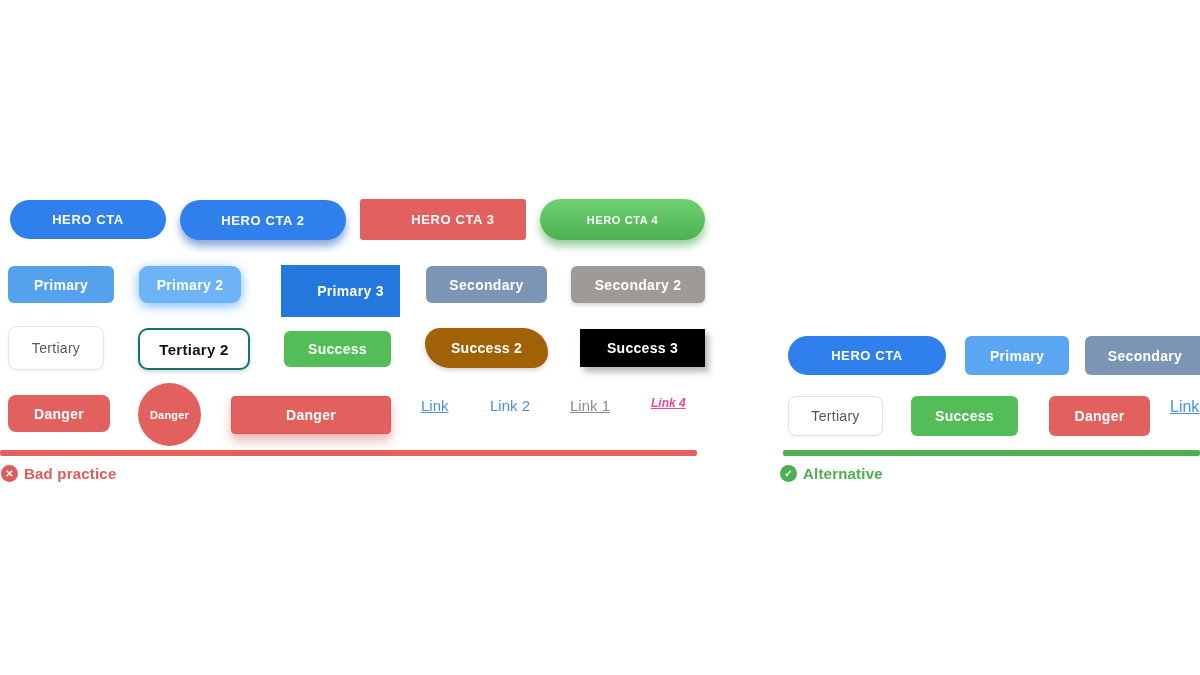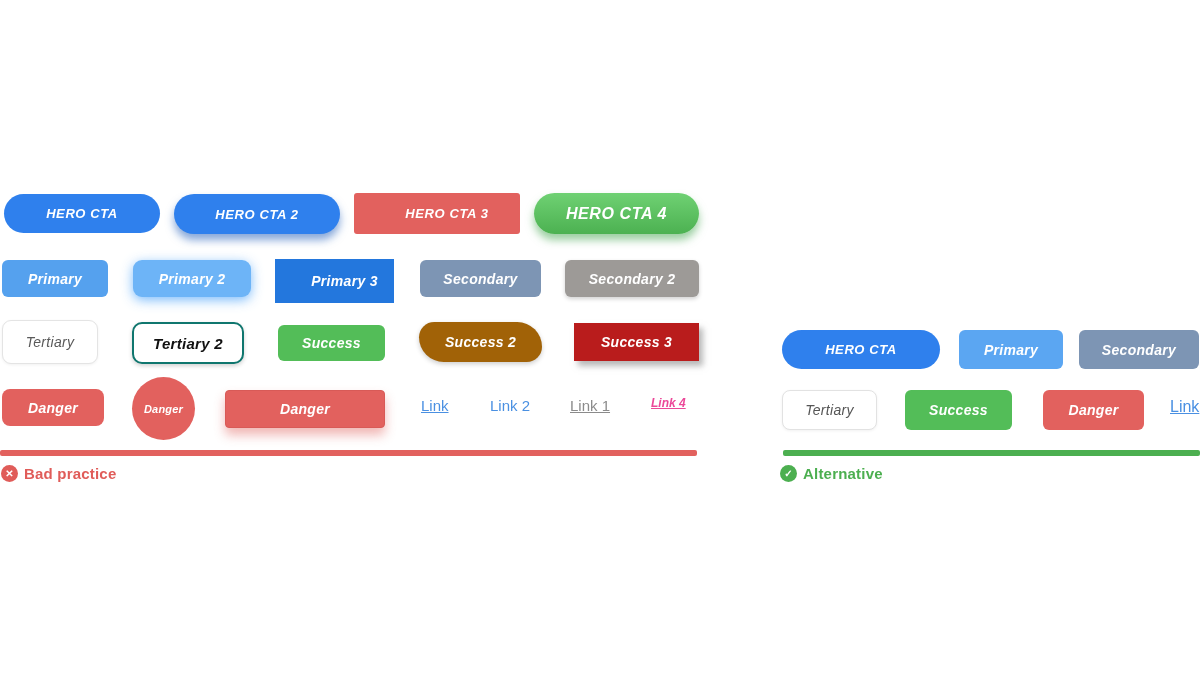--- a/index.html
+++ b/index.html
@@ -2,45 +2,45 @@
 <html><head>
 <meta charset="utf-8">
 <style>
   html,body{margin:0;padding:0;background:#ffffff;}
   .canvas{
     position:relative;width:1200px;height:675px;background:#ffffff;
     overflow:hidden;font-family:"Liberation Sans",sans-serif;
   }
   .btn{
     position:absolute;display:flex;align-items:center;justify-content:center;
-    border:none;padding:0;margin:2px;background:#ccc;color:#fff;
+    border:none;padding:0;margin:8px;background:#ccc;color:#fff;
     font-family:"Liberation Sans",sans-serif;font-weight:700;font-size:14px;
-    letter-spacing:.3px;cursor:pointer;box-sizing:border-box;white-space:nowrap;font-style:italic;
+    letter-spacing:.3px;cursor:pointer;box-sizing:border-box;white-space:nowrap;
   }
   .lnk{
     position:absolute;font-family:"Liberation Sans",sans-serif;font-size:15px;
     cursor:pointer;white-space:nowrap;
   }
   
   .hero1{left:2px;top:192px;width:156px;height:39px;border-radius:20px;background:#2f80ed;font-size:13px;letter-spacing:.6px;}
   .hero2{left:172px;top:192px;width:166px;height:40px;border-radius:21px;background:#2f80ed;font-size:13px;letter-spacing:.6px;box-shadow:0 6px 9px rgba(35,95,185,.55);}
   .hero3{left:352px;top:191px;width:166px;height:41px;border-radius:3px;background:#e2615e;font-size:13px;letter-spacing:.6px;padding-left:20px;}
-  .hero4{left:532px;top:191px;width:165px;height:41px;border-radius:21px;background:linear-gradient(#6fd173,#4cb151);font-size:16px;letter-spacing:.6px;box-shadow:0 6px 9px rgba(70,165,80,.55);}
+  .hero4{left:532px;top:191px;width:165px;height:41px;border-radius:21px;background:linear-gradient(#6fd173,#4cb151);font-size:11px;letter-spacing:.6px;box-shadow:0 6px 9px rgba(70,165,80,.55);}
   
   .primary1{left:0px;top:258px;width:106px;height:37px;border-radius:6px;background:#55a1ee;}
-  .primary2{left:131px;top:258px;width:118px;height:37px;border-radius:9px;background:#6db4f7;box-shadow:0 3px 12px rgba(100,175,250,.85);}
-  .primary3{left:273px;top:257px;width:119px;height:44px;border-radius:0;background:#2377dd;padding-left:20px;}
+  .primary2{left:131px;top:258px;width:102px;height:37px;border-radius:9px;background:#6db4f7;box-shadow:0 3px 12px rgba(100,175,250,.85);}
+  .primary3{left:273px;top:257px;width:119px;height:52px;border-radius:0;background:#2377dd;padding-left:20px;}
   .secondary1{left:418px;top:258px;width:121px;height:37px;border-radius:6px;background:#7d95b4;}
   .secondary2{left:563px;top:258px;width:134px;height:37px;border-radius:6px;background:#9d9a97;box-shadow:0 2px 4px rgba(0,0,0,.18);}
   
   .tertiary1{left:0px;top:318px;width:96px;height:44px;border-radius:9px;background:#fff;border:1px solid #e4e4e4;color:#5a5a5a;font-weight:400;box-shadow:0 1px 3px rgba(0,0,0,.06);}
   .tertiary2{left:130px;top:320px;width:112px;height:42px;border-radius:10px;background:#fff;border:2px solid #0f766e;color:#111;font-size:15px;box-shadow:0 2px 4px rgba(0,0,0,.18);}
   .success1{left:276px;top:323px;width:107px;height:36px;border-radius:6px;background:#53bd58;}
   .success2{left:417px;top:320px;width:123px;height:40px;border-radius:16px 26px 16px 26px;background:#a16207;box-shadow:0 2px 5px rgba(0,0,0,.2);}
-  .success3{left:572px;top:321px;width:125px;height:38px;border-radius:0;background:#b91c1c;box-shadow:4px 5px 6px rgba(125,125,125,.55);}
+  .success3{left:572px;top:321px;width:125px;height:38px;border-radius:0;background:#000000;box-shadow:4px 5px 6px rgba(125,125,125,.55);}
   
   .danger1{left:0px;top:387px;width:102px;height:37px;border-radius:8px;background:#e2615e;}
   .dangerRound{left:130px;top:375px;width:63px;height:63px;border-radius:50%;background:#e2615e;font-size:11px;letter-spacing:.2px;}
   .danger3{left:223px;top:388px;width:160px;height:38px;border-radius:4px;background:#e2615e;border:1px solid #d85a57;box-shadow:0 7px 11px rgba(225,95,90,.45);}
   .link1{left:421px;top:397px;color:#4a90e2;text-decoration:underline;font-weight:400;}
   .link2{left:490px;top:397px;color:#4a90e2;text-decoration:none;font-weight:400;}
   .link3{left:570px;top:397px;color:#8b8b8b;text-decoration:underline;font-weight:400;}
   .link4{left:651px;top:396px;color:#ec4899;text-decoration:underline;font-weight:700;font-style:italic;font-size:12px;}
   
   .line{position:absolute;height:6px;border-radius:2px;}

